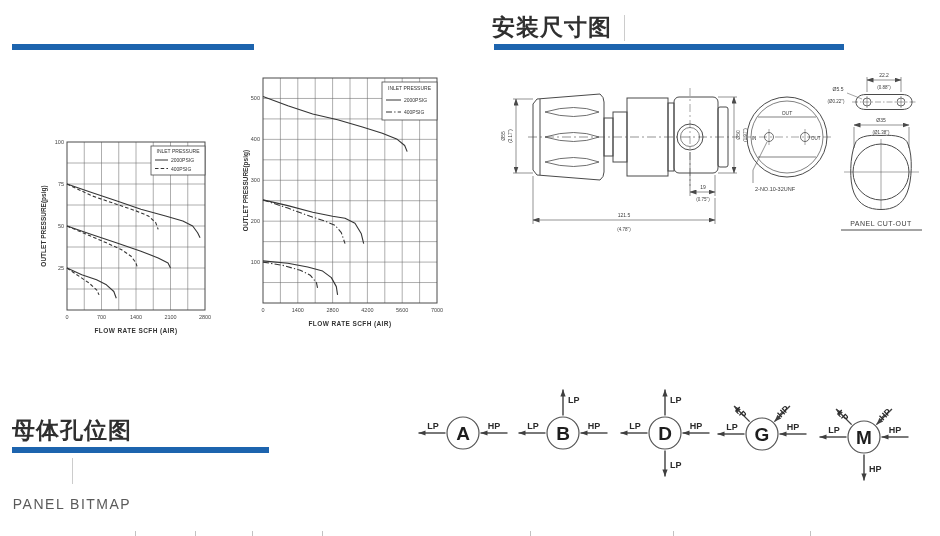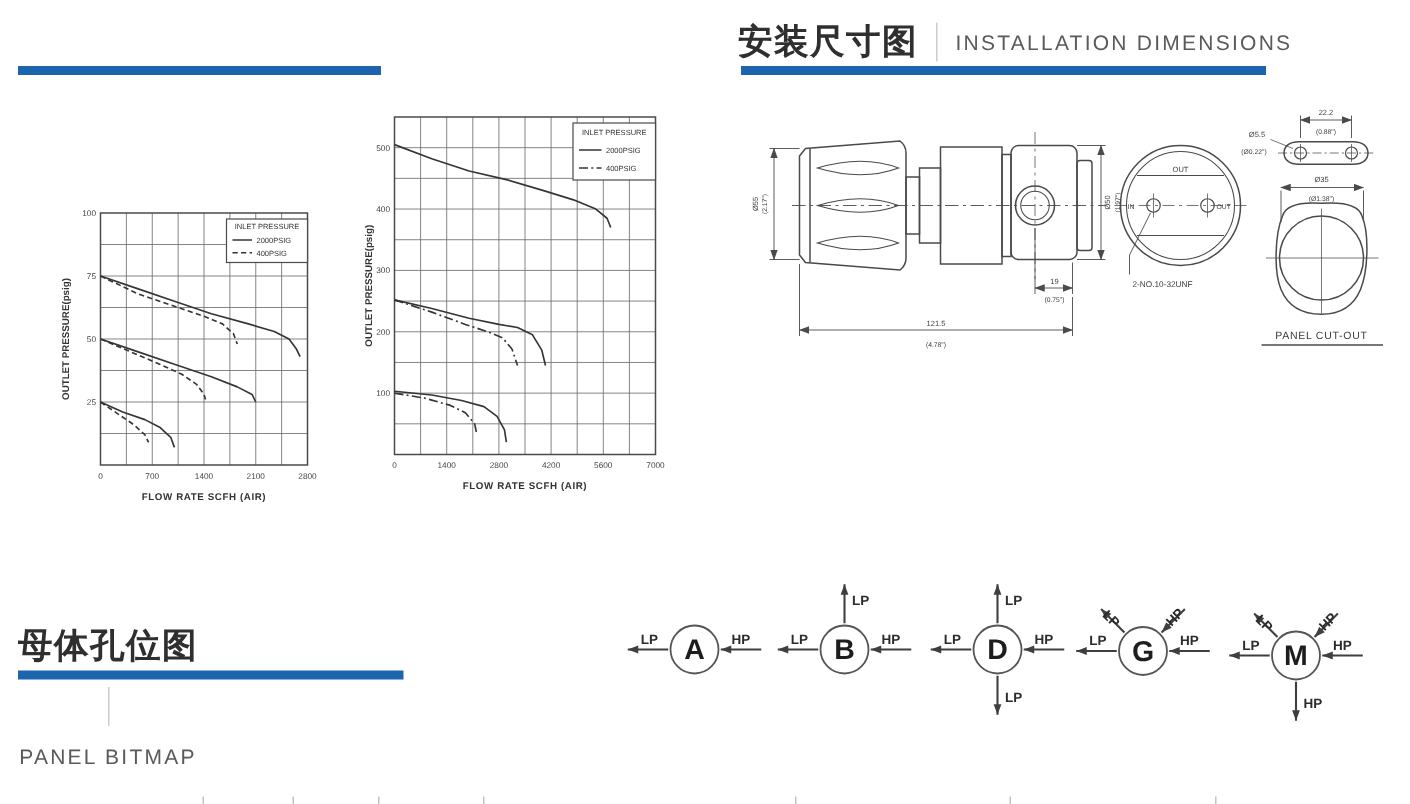--- a/index.html
+++ b/index.html
@@ -22,21 +22,20 @@
 </head>
 <body>
 
 <div class="page">
 
   <div class="blue-bar" style="left:12px;top:44px;width:242px;"></div>
 
   <div class="sec-head" style="left:492px;top:12px;">
     <span class="cn">安装尺寸图</span>
     <span class="vdiv"></span>
-    <span class="en">INSTALLATION DIMENSIONS</span>
   </div>
   <div class="blue-bar" style="left:494px;top:44px;width:350px;"></div>
 
   <div class="sec-head" style="left:12px;top:415px;flex-direction:column;">
     <span class="cn">母体孔位图</span>
     <span class="vdiv"></span>
     <span class="en">PANEL BITMAP</span>
   </div>
   <div class="blue-bar" style="left:12px;top:447px;width:257px;"></div>
 

